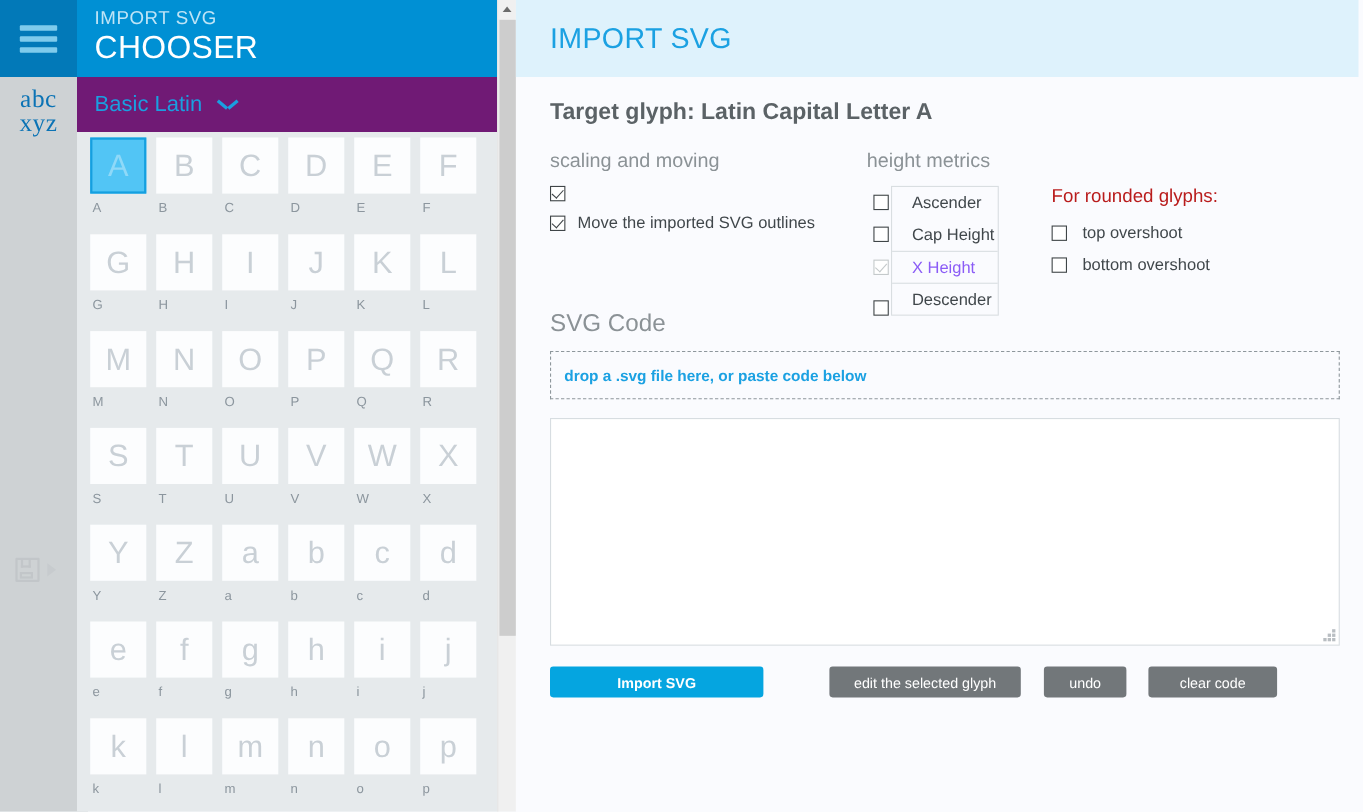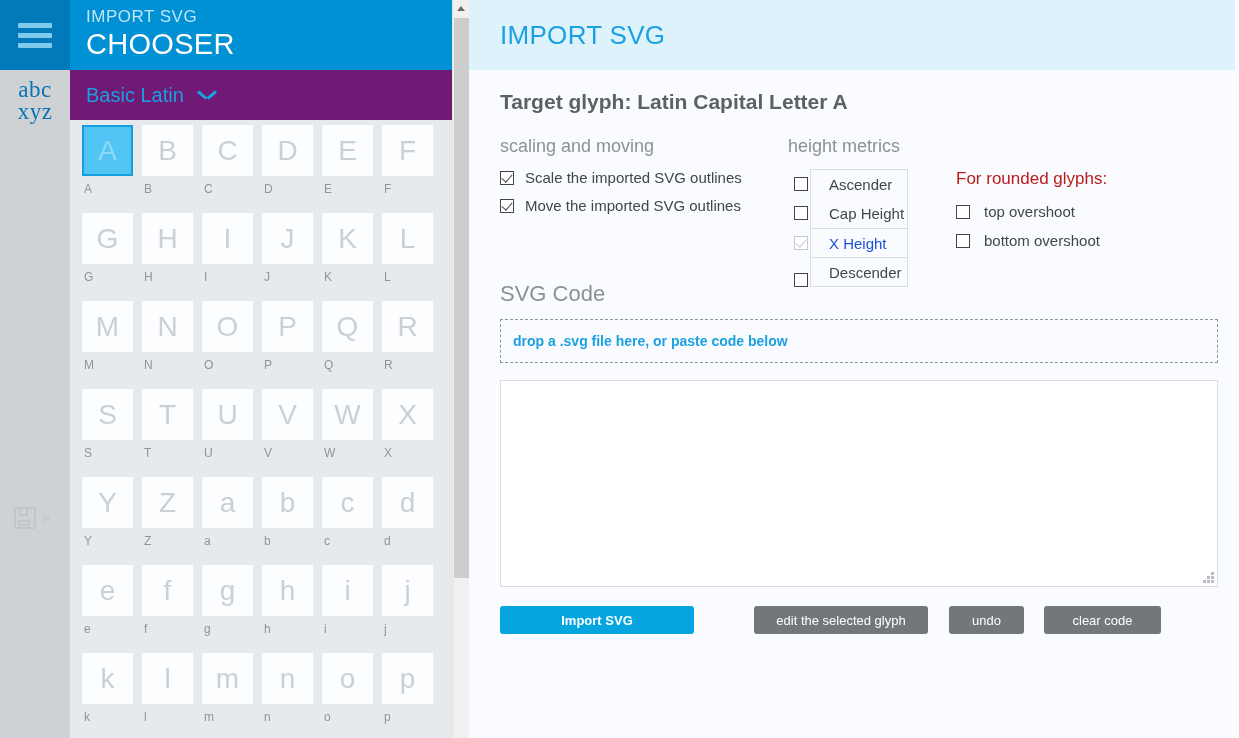--- a/index.html
+++ b/index.html
@@ -203,21 +203,21 @@
     width: 98px;
     border: 1px solid #d9dee1;
     background: transparent;
   }
   .mrow {
     height: 29px; display: flex; align-items: center;
     padding-left: 18px;
     font-size: 15px; color: #40474b;
   }
   .mrow.divider { border-top: 1px solid #d9dee1; }
-  .mrow.dim { color: #1d4ed8; text-align: center; }
+  .mrow.dim { color: #8b5cf6; text-align: center; }
   .mcb {
     position: absolute; left: 6px;
     width: 14px; height: 14px;
     border: 1px solid #3f4548; background: #fff;
   }
   .mcb.dim { border-color: #c4c9cb; }
   .mcb.checked::after {
     content: ""; position: absolute;
     left: 3px; top: 0px; width: 5px; height: 9px;
     border: solid #3f4548; border-width: 0 1.6px 1.6px 0;
@@ -489,21 +489,20 @@
     </div>
 
     <div class="target-line">Target glyph: Latin Capital Letter A</div>
 
     <div class="cols">
 
       <div class="col-scaling">
         <div class="sec-head">scaling and moving</div>
         <div class="cbrow">
           <span class="cbox checked"></span>
-          <span class="cblabel">Scale the imported SVG outlines</span>
         </div>
         <div class="cbrow">
           <span class="cbox checked"></span>
           <span class="cblabel">Move the imported SVG outlines</span>
         </div>
       </div>
 
       <div class="col-metrics">
         <div class="sec-head">height metrics</div>
         <div class="metrics-wrap">

